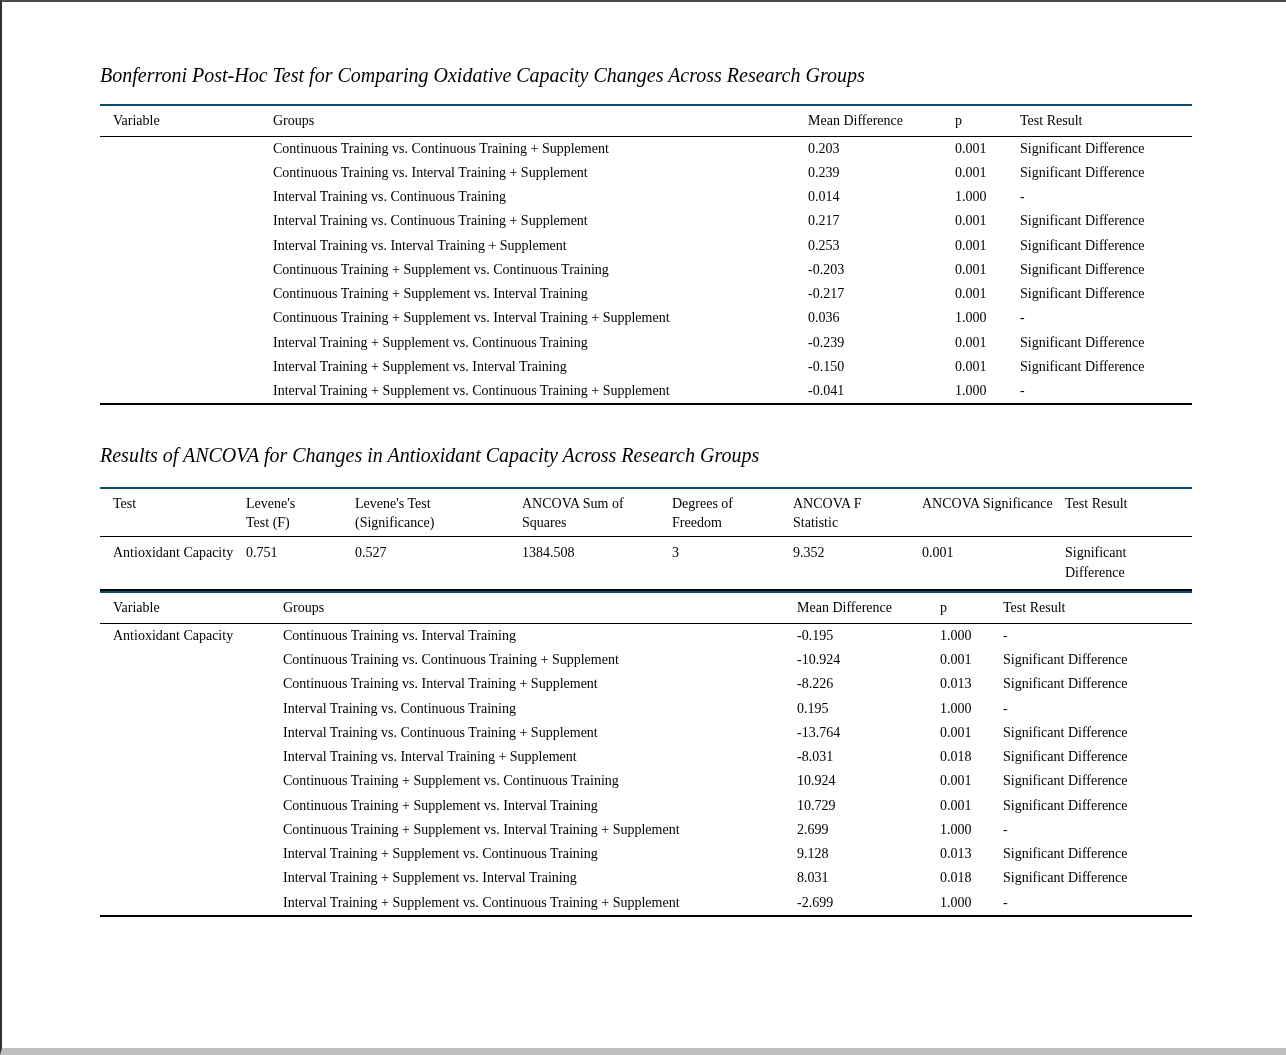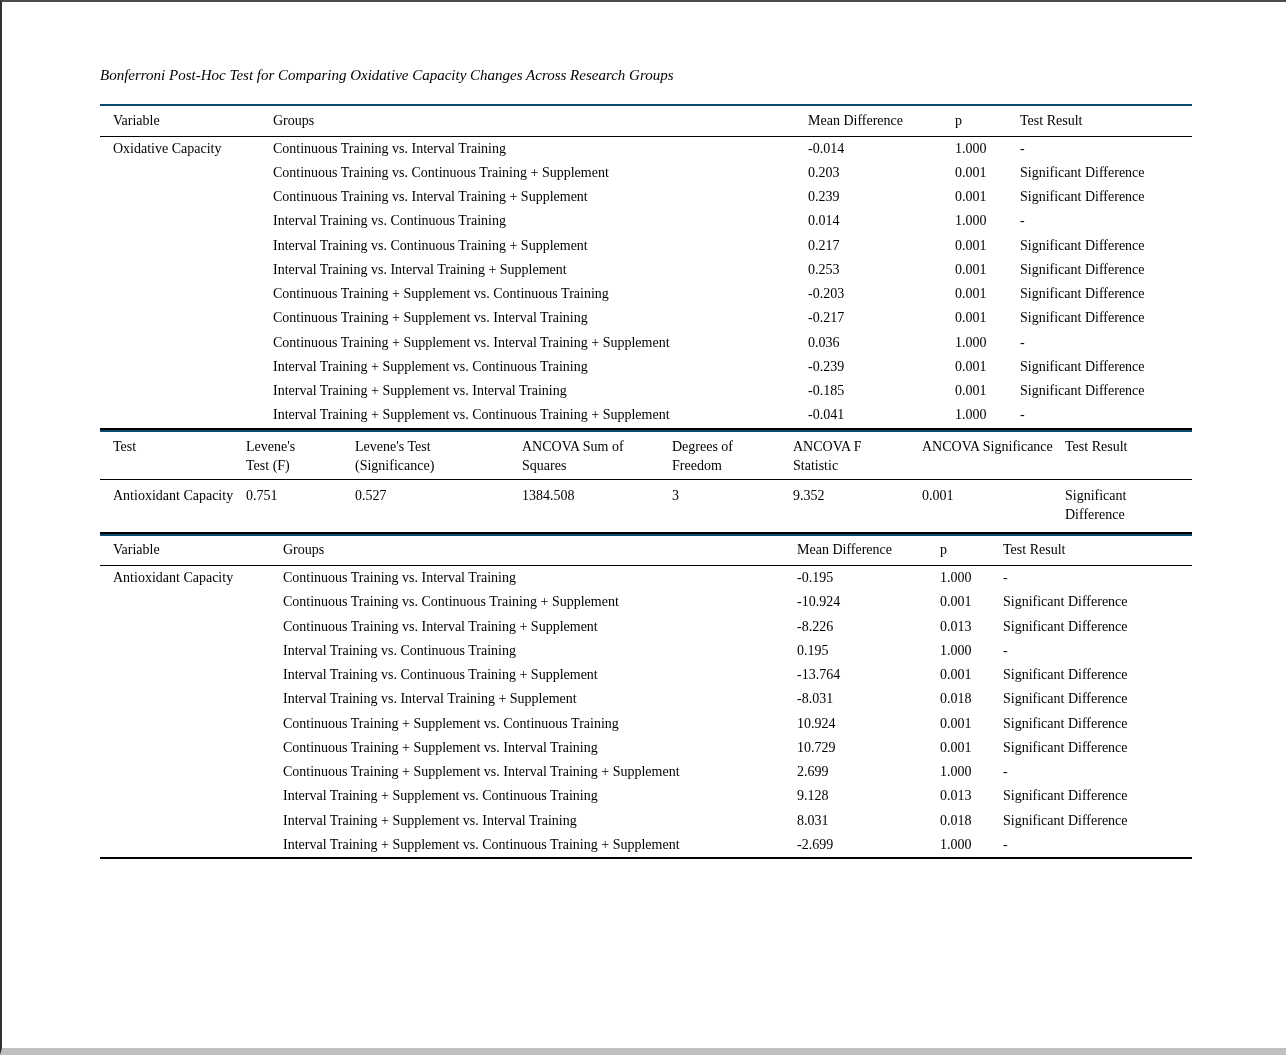--- a/index.html
+++ b/index.html
@@ -16,21 +16,21 @@
     color: #000000;
   }
   .content {
     padding-top: 63px;
     padding-left: 98px;
     width: 1092px;
   }
   .section-title {
     font-style: italic;
     font-weight: normal;
-    font-size: 15px;
+    font-size: 20px;
     line-height: 20px;
     margin: 0;
   }
   .title-1 { margin-bottom: 19px; }
   .title-2 { margin-top: 40px; margin-bottom: 22px; }
   .title-3 { margin-top: 36px; margin-bottom: 15px; }
 
   table {
     border-collapse: collapse;
     table-layout: fixed;
@@ -90,27 +90,20 @@
         <tr>
           <th class="col-first">Variable</th>
           <th>Groups</th>
           <th>Mean Difference</th>
           <th>p</th>
           <th>Test Result</th>
         </tr>
       </thead>
       <tbody>
 
-          <tr>
-            <td class="col-first">Oxidative Capacity</td>
-            <td>Continuous Training vs. Interval Training</td>
-            <td>-0.014</td>
-            <td>1.000</td>
-            <td>-</td>
-          </tr>
 
           <tr>
             <td class="col-first"></td>
             <td>Continuous Training vs. Continuous Training + Supplement</td>
             <td>0.203</td>
             <td>0.001</td>
             <td>Significant Difference</td>
           </tr>
 
           <tr>
@@ -173,37 +166,38 @@
             <td class="col-first"></td>
             <td>Interval Training + Supplement vs. Continuous Training</td>
             <td>-0.239</td>
             <td>0.001</td>
             <td>Significant Difference</td>
           </tr>
 
           <tr>
             <td class="col-first"></td>
             <td>Interval Training + Supplement vs. Interval Training</td>
-            <td>-0.185</td>
+            <td>-0.150</td>
             <td>0.001</td>
             <td>Significant Difference</td>
           </tr>
 
           <tr>
             <td class="col-first"></td>
             <td>Interval Training + Supplement vs. Continuous Training + Supplement</td>
             <td>-0.041</td>
             <td>1.000</td>
             <td>-</td>
           </tr>
         </tbody>
     </table>
   </div>
 
   <div>
+    <h2 class="section-title title-2">Results of ANCOVA for Changes in Antioxidant Capacity Across Research Groups</h2>
     <table class="ancova">
       <colgroup>
         <col style="width:146px">
           <col style="width:109px">
           <col style="width:167px">
         <col style="width:150px">
           <col style="width:121px">
           <col style="width:129px">
         <col style="width:143px">
           <col style="width:127px">

